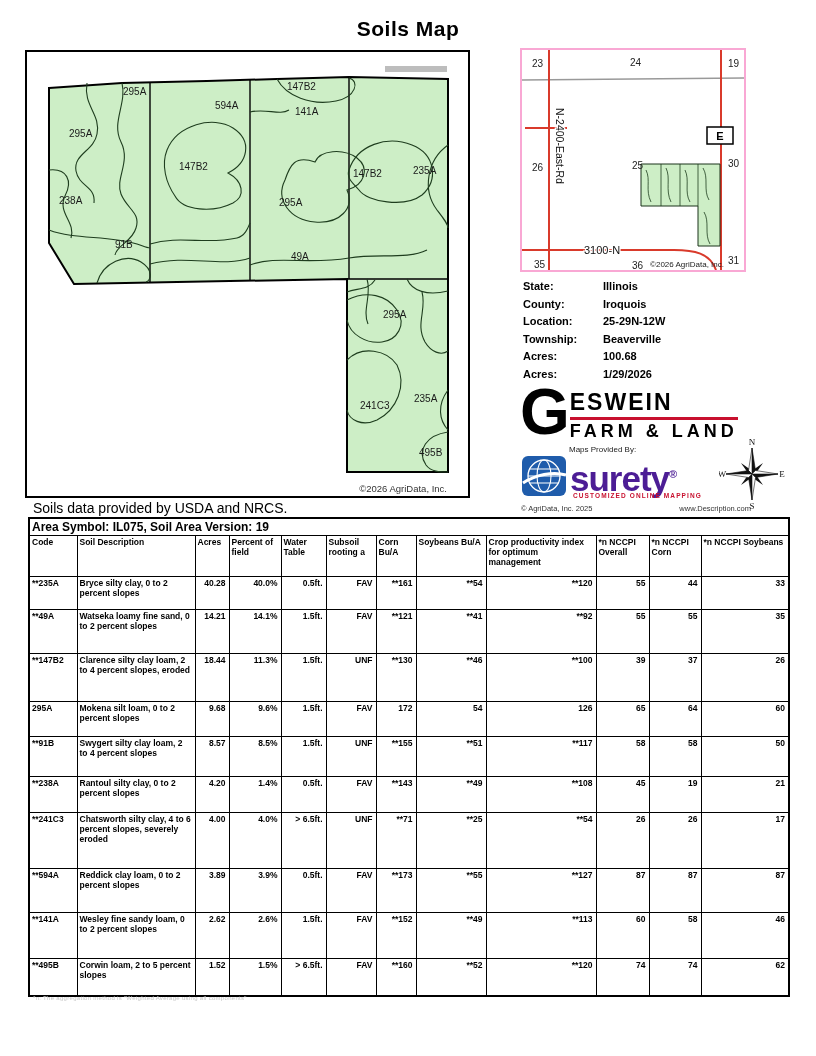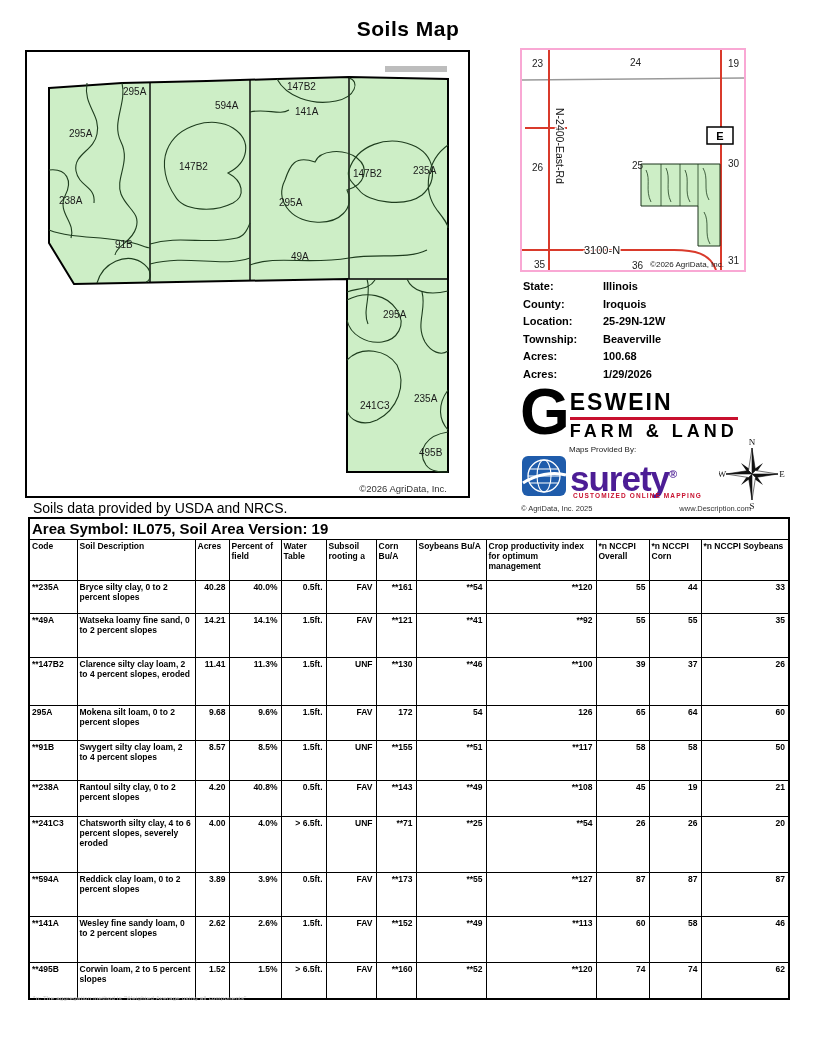--- a/index.html
+++ b/index.html
@@ -28,21 +28,21 @@
   .reg{font-size:11px;vertical-align:super;}
   .surety-tagline{font-size:6.5px;font-weight:bold;letter-spacing:1.1px;margin:-5px 0 0 52px;}
   .surety-bottom{display:flex;justify-content:space-between;font-size:7.5px;color:#333;margin-top:5px;width:230px;}
   .compass{position:absolute;left:719px;top:437px;}
   
   .soil-table{position:absolute;left:28px;top:517px;width:760px;border-collapse:collapse;
         table-layout:fixed;font-size:8.5px;font-weight:bold;border:2px solid #000;}
   .soil-table th,.soil-table td{border:1.5px solid #000;padding:1px 3px 1px 2px;vertical-align:top;
         text-align:left;line-height:1.18;overflow:hidden;}
   .soil-table td.num{text-align:right;}
-  .soil-table .area-row th{font-size:15px;height:13px;}
+  .soil-table .area-row th{font-size:12px;height:13px;}
   .footnote{position:absolute;left:33px;top:995px;font-size:6px;color:#c6c6c6;letter-spacing:.3px;}
   .footer-source{position:absolute;left:33px;top:1002px;font-size:9px;font-weight:bold;}
   svg text{font-family:"Liberation Sans",sans-serif;}
   .soil-label{font-size:10px;fill:#1a1a1a;}
   .contour{fill:none;stroke:#1e3d1e;stroke-width:1.1;}
   .division{fill:none;stroke:#000;stroke-width:1.4;}
   .mini-squiggle{fill:none;stroke:#1e3d1e;stroke-width:.8;}
   .sec-num{font-size:10px;fill:#222;}
   .halo{paint-order:stroke;stroke:#fff;stroke-width:2.5px;fill:#111;}
   .compass-letter{font-family:"Liberation Serif",serif;font-size:9px;fill:#111;}
@@ -291,21 +291,21 @@
           <td class="num">**121</td>
           <td class="num">**41</td>
           <td class="num">**92</td>
           <td class="num">55</td>
           <td class="num">55</td>
           <td class="num">35</td>
         </tr>
         <tr style="height: 48px;">
           <td>**147B2</td>
           <td>Clarence silty clay loam, 2 to 4 percent slopes, eroded</td>
-          <td class="num">11.41</td>
+          <td class="num">18.44</td>
           <td class="num">11.3%</td>
           <td class="num">1.5ft.</td>
           <td class="num">UNF</td>
           <td class="num">**130</td>
           <td class="num">**46</td>
           <td class="num">**100</td>
           <td class="num">39</td>
           <td class="num">37</td>
           <td class="num">26</td>
         </tr>
@@ -334,21 +334,21 @@
           <td class="num">**51</td>
           <td class="num">**117</td>
           <td class="num">58</td>
           <td class="num">58</td>
           <td class="num">50</td>
         </tr>
         <tr style="height: 36px;">
           <td>**238A</td>
           <td>Rantoul silty clay, 0 to 2 percent slopes</td>
           <td class="num">4.20</td>
-          <td class="num">40.8%</td>
+          <td class="num">1.4%</td>
           <td class="num">0.5ft.</td>
           <td class="num">FAV</td>
           <td class="num">**143</td>
           <td class="num">**49</td>
           <td class="num">**108</td>
           <td class="num">45</td>
           <td class="num">19</td>
           <td class="num">21</td>
         </tr>
         <tr style="height: 56px;">
@@ -356,21 +356,21 @@
           <td>Chatsworth silty clay, 4 to 6 percent slopes, severely eroded</td>
           <td class="num">4.00</td>
           <td class="num">4.0%</td>
           <td class="num">&gt; 6.5ft.</td>
           <td class="num">UNF</td>
           <td class="num">**71</td>
           <td class="num">**25</td>
           <td class="num">**54</td>
           <td class="num">26</td>
           <td class="num">26</td>
-          <td class="num">20</td>
+          <td class="num">17</td>
         </tr>
         <tr style="height: 44px;">
           <td>**594A</td>
           <td>Reddick clay loam, 0 to 2 percent slopes</td>
           <td class="num">3.89</td>
           <td class="num">3.9%</td>
           <td class="num">0.5ft.</td>
           <td class="num">FAV</td>
           <td class="num">**173</td>
           <td class="num">**55</td>

